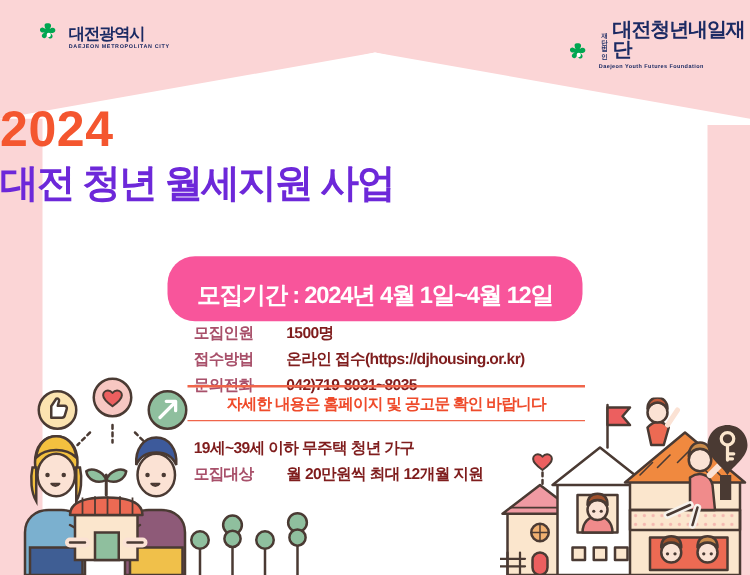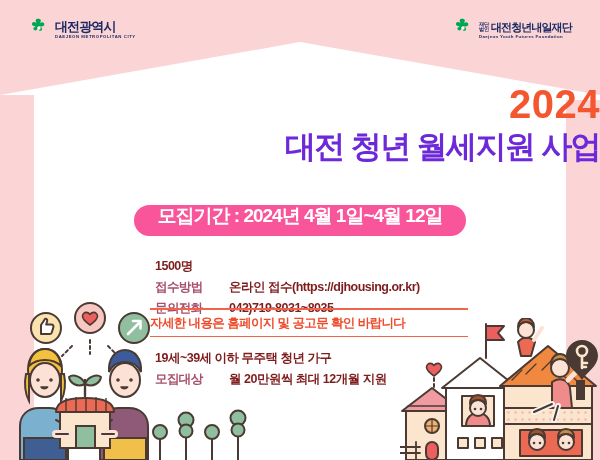--- a/index.html
+++ b/index.html
@@ -21,54 +21,54 @@
   
   .logo-row{position:absolute;top:0;left:0;width:600px;height:56px;}
   .logo{position:absolute;display:flex;align-items:flex-end;gap:5px;}
   .logo-left{left:28px;top:17px;}
   .logo-right{left:452px;top:17px;}
   .mark{width:22px;height:22px;flex:0 0 auto;}
   .logo-text{display:flex;flex-direction:column;line-height:1;}
   .logo-ko{display:flex;align-items:flex-end;gap:2px;}
   .logo-pre{font-size:5.2px;font-weight:700;color:#1b2a63;line-height:1.05;letter-spacing:-.2px;text-align:center;}
   .logo-main{font-size:13px;font-weight:700;color:#1b2a63;letter-spacing:-.9px;}
-  .logo-right .logo-main{font-size:11px;}
+  .logo-right .logo-main{font-size:16px;}
   .logo-en{font-size:4.3px;font-weight:700;color:#1b2a63;letter-spacing:.55px;margin-top:2px;}
   .logo-right .logo-en{letter-spacing:.35px;font-size:4.4px;}
 
   
-  .title-block{position:absolute;left:0;top:84px;width:600px;text-align:right;}
+  .title-block{position:absolute;left:0;top:84px;width:600px;text-align:left;}
   .title-year{
     font-size:40px;font-weight:700;color:#f4562f;letter-spacing:.5px;line-height:1;
   }
   .title-main{
     margin-top:7px;font-size:31px;font-weight:700;color:#6d28d9;
     letter-spacing:-1.6px;line-height:1.05;white-space:nowrap;
   }
 
   
   .pill-wrap{position:absolute;left:0;top:205px;width:600px;display:flex;justify-content:center;}
   .pill{
     background:#f8559b;color:#ffffff;border-radius:22px;
-    padding:0 24px 9px;font-size:19px;font-weight:700;letter-spacing:-1px;
+    padding:21px 24px 9px;font-size:19px;font-weight:700;letter-spacing:-1px;
     white-space:nowrap;line-height:1.15;
   }
 
   
   .info-top{position:absolute;left:155px;top:258px;width:330px;}
   .info-bottom{position:absolute;left:155px;top:350px;width:330px;}
   .info-row{display:flex;align-items:baseline;margin-bottom:4px;white-space:nowrap;}
   .info-row:last-child{margin-bottom:0;}
   .info-label{
     width:74px;flex:0 0 74px;color:#a8506a;font-size:12.5px;font-weight:700;letter-spacing:-.6px;
   }
   .info-value{color:#7f1d1d;font-size:12.5px;font-weight:700;letter-spacing:-.5px;}
 
   
-  .notice{position:absolute;left:150px;top:308px;width:318px;text-align:left;}
+  .notice{position:absolute;left:150px;top:308px;width:318px;text-align:center;}
   .rule{height:1.5px;background:#f0654a;width:100%;}
   .notice-text{
     color:#ef4b2b;font-size:12.5px;font-weight:700;letter-spacing:-.6px;
     padding:5px 0 4px;white-space:nowrap;
   }
 
   
   .illus{position:absolute;}
   .illus-left{left:0;top:300px;width:180px;height:160px;}
   .illus-right{left:400px;top:318px;width:200px;height:142px;}
@@ -135,20 +135,21 @@
     <div class="title-year">2024</div>
     <div class="title-main">대전 청년 월세지원 사업</div>
   </div>
 
   <div class="pill-wrap">
     <div class="pill">모집기간 : 2024년 4월 1일~4월 12일</div>
   </div>
 
   <div class="info-top">
     <div class="info-row">
+      <span class="info-label">모집인원</span>
       <span class="info-value">1500명</span>
     </div>
     <div class="info-row">
       <span class="info-label">접수방법</span>
       <span class="info-value">온라인 접수(https://djhousing.or.kr)</span>
     </div>
     <div class="info-row">
       <span class="info-label">문의전화</span>
       <span class="info-value">042)719-8031~8035</span>
     </div>

